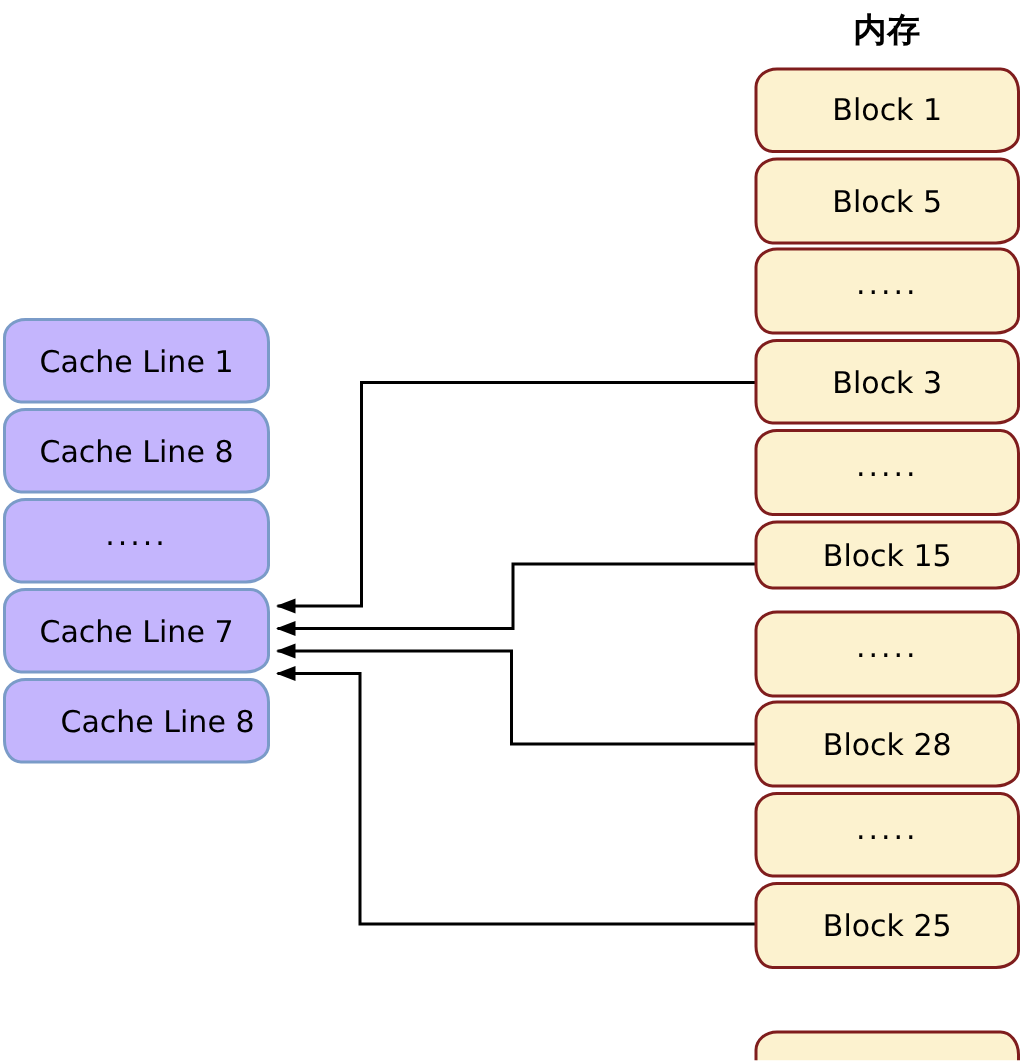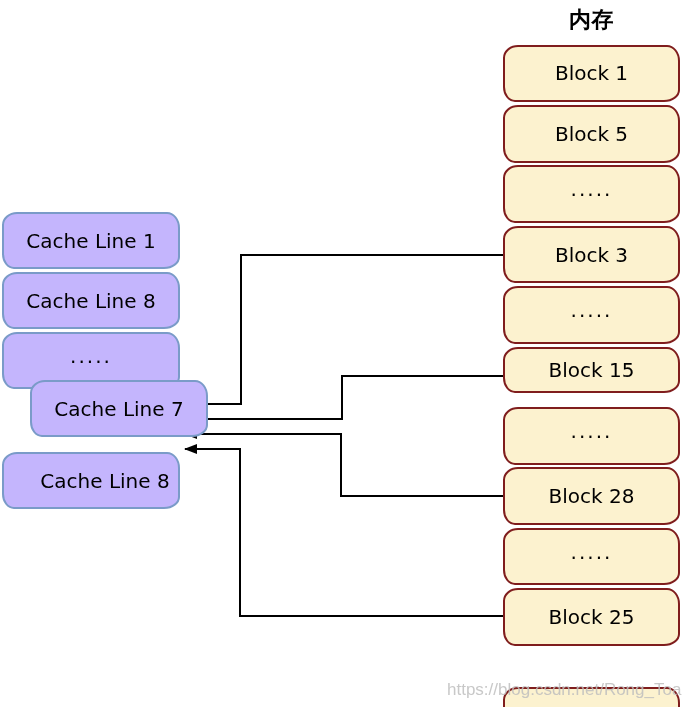--- a/index.html
+++ b/index.html
@@ -63,31 +63,30 @@
       </g>
   </svg>
 
 
   <div class="col-title" id="memory-title">内存</div>
 
   <div id="cache-column">
       <div class="box cache-box" style="top: 212px;">Cache Line 1</div>
       <div class="box cache-box" style="top: 272px;">Cache Line 8</div>
       <div class="box cache-box dots" style="top: 332px;">.....</div>
-      <div class="box cache-box" style="top: 380px; margin-left: 28px;">Cache Line 7</div>
+      <div class="box cache-box" style="top: 392px;">Cache Line 7</div>
       <div class="box cache-box" style="top: 452px; padding-left: 28px;">Cache Line 8</div>
     </div>
   <div id="memory-column">
       <div class="box mem-box" style="top: 44.6px; height: 57.5px;">Block 1</div>
       <div class="box mem-box" style="top: 105px; height: 57.5px;">Block 5</div>
       <div class="box mem-box dots" style="top: 165.4px; height: 57.5px;">.....</div>
       <div class="box mem-box" style="top: 225.8px; height: 57.5px;">Block 3</div>
       <div class="box mem-box dots" style="top: 286.2px; height: 57.5px;">.....</div>
       <div class="box mem-box" style="top: 346.6px; height: 46px;">Block 15</div>
       <div class="box mem-box dots" style="top: 407px; height: 57.5px;">.....</div>
       <div class="box mem-box" style="top: 467.4px; height: 57.5px;">Block 28</div>
       <div class="box mem-box dots" style="top: 527.8px; height: 57.5px;">.....</div>
       <div class="box mem-box" style="top: 588.2px; height: 57.5px;">Block 25</div>
       <div class="box mem-box" style="top: 687px; height: 61px;">Block 32</div>
     </div>
 
-  <div id="watermark">https://blog.csdn.net/Rong_Toa</div>
 </div>
 
 </body></html>

